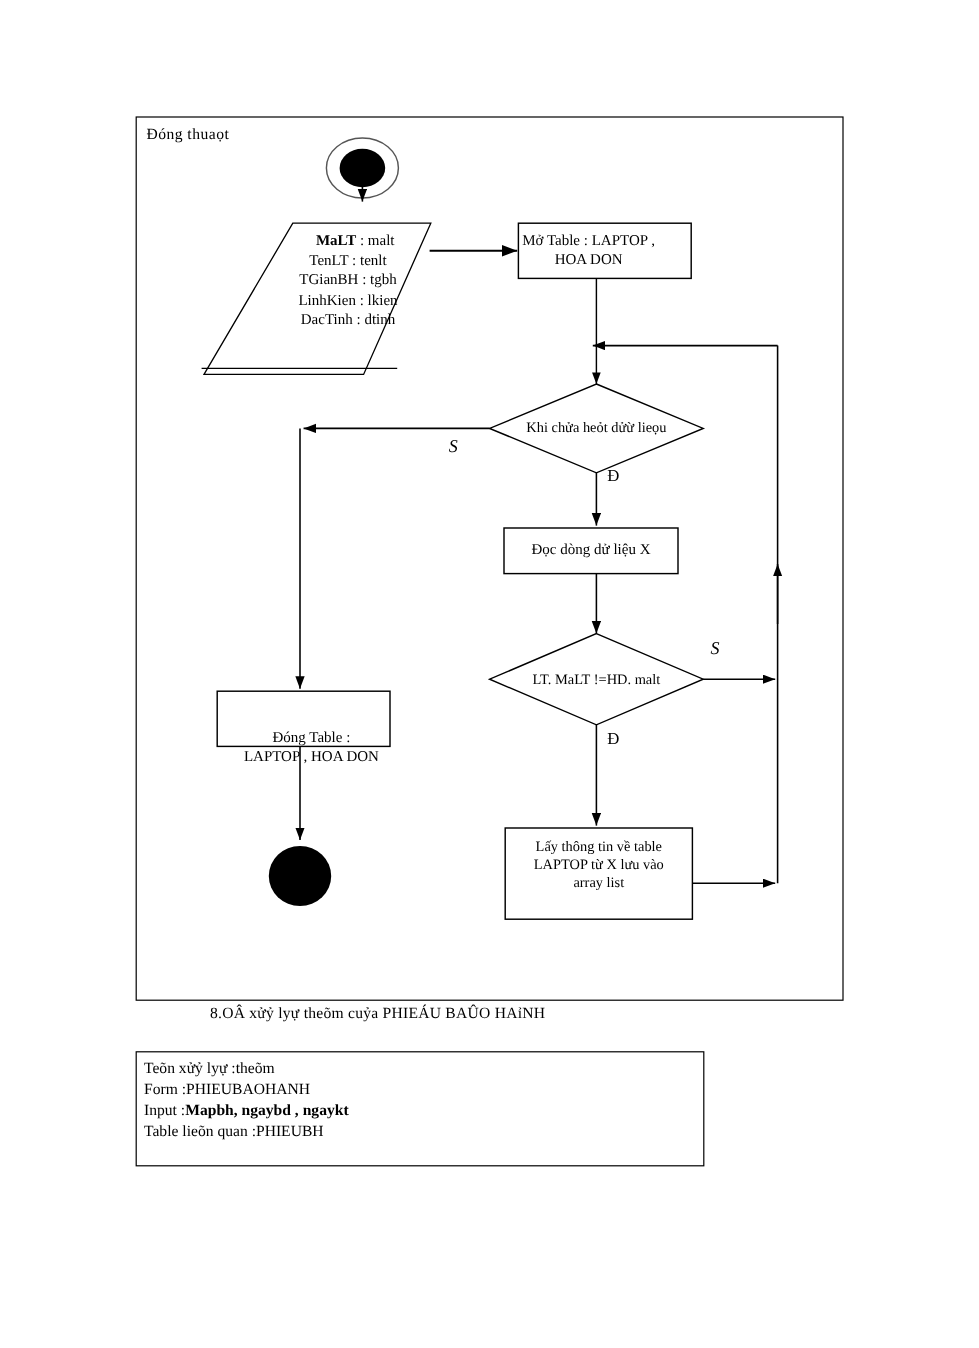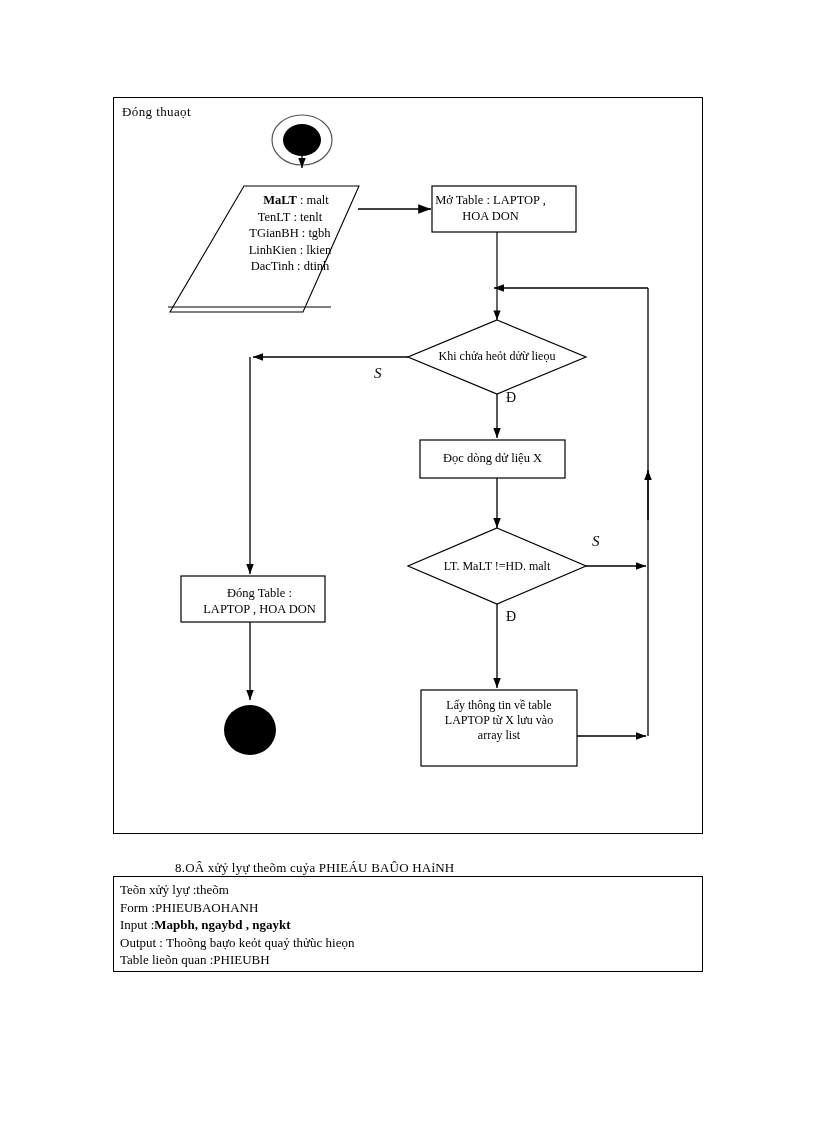--- a/index.html
+++ b/index.html
@@ -78,28 +78,27 @@
   }
   .io-text .key-bold { font-weight: bold; margin-left: 12px; }
   
   .caption {
     position: absolute;
     left: 175px;
     top: 836px;
     font-size: 13px;
     white-space: nowrap;
     letter-spacing: 0.2px;
-    margin-top: 24px;
   }
   
   .info-table {
     position: absolute;
     left: 113px;
     top: 876px;
-    width: 590px;
+    width: 474px;
     height: 96px;
     border: 1px solid #000000;
     box-sizing: border-box;
     padding: 4px 0 0 6px;
   }
   .info-row {
     font-size: 13px;
     line-height: 17.5px;
     white-space: nowrap;
   }
@@ -188,31 +187,30 @@
   <div class="node-text small" style="left:408px; top:349px; width:178px;">Khi chửa heỏt dửừ lieọu</div>
 
   <div class="node-text" style="left:420px; top:450px; width:145px;">Ðọc dòng dử liệu X</div>
 
   <div class="node-text small" style="left:408px; top:559px; width:178px;">LT. MaLT !=HD. malt</div>
 
   <div class="node-text small" style="left:424px; top:698px; width:150px;">Lấy thông tin về table
 LAPTOP từ X lưu vào
 array list</div>
 
-  <div class="node-text" style="left:181px; top:585px; width:131px;padding-left:13px;">Ðóng Table :
+  <div class="node-text" style="left:181px; top:606px; width:131px;padding-left:13px;">Ðóng Table :
 LAPTOP , HOA DON</div>
 
   <div class="branch-label" style="left:374px; top:365px;">S</div>
   <div class="branch-label upright" style="left:506px; top:390px;">Ð</div>
   <div class="branch-label" style="left:592px; top:533px;">S</div>
   <div class="branch-label upright" style="left:506px; top:609px;">Ð</div>
 
   <div class="caption">8.OÂ xửỷ lyự theõm cuỷa PHIEÁU BAÛO HAỉNH</div>
 
   <div class="info-table">
     <div class="info-row">Teõn xửỷ lyự :theõm</div>
     <div class="info-row">Form :PHIEUBAOHANH</div>
     <div class="info-row"><span>Input :</span><span class="bold">Mapbh, ngaybd , ngaykt</span></div>
-    <div class="info-row">Output : Thoõng baựo keỏt quaỷ thửùc hieọn</div>
     <div class="info-row">Table lieõn  quan :PHIEUBH</div>
   </div>
 
 </div>
 
 </body></html>

